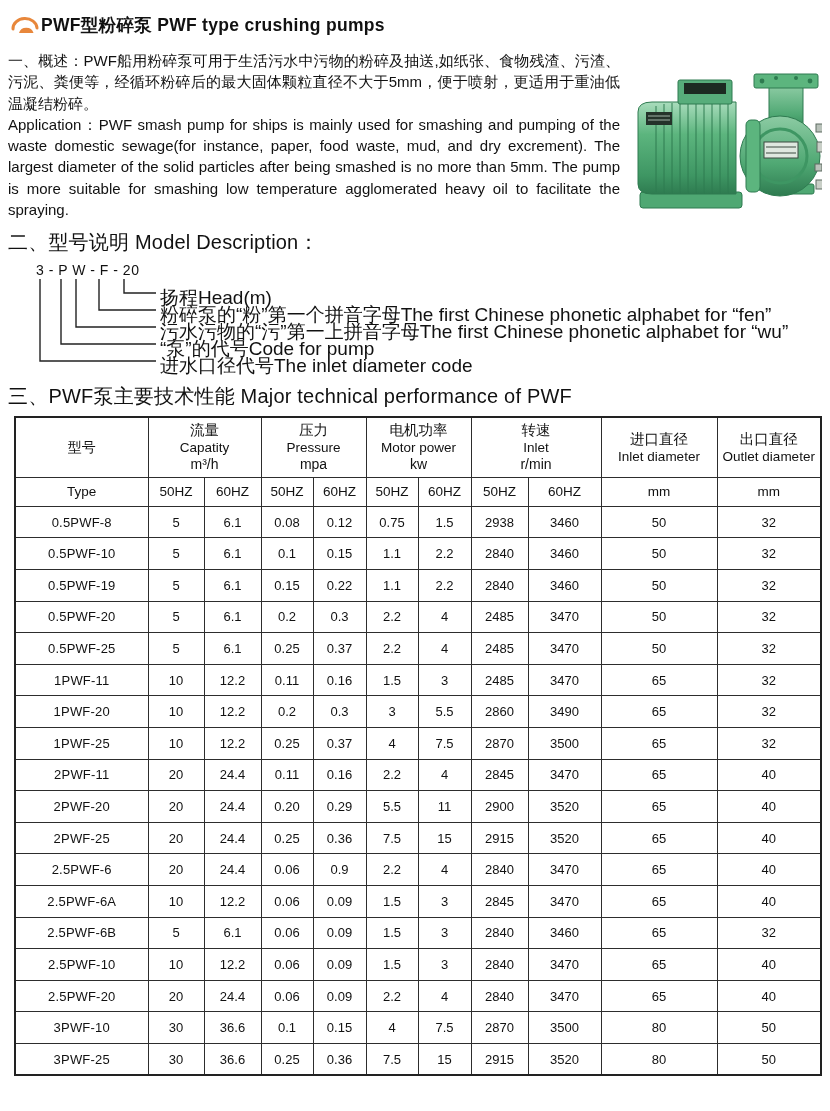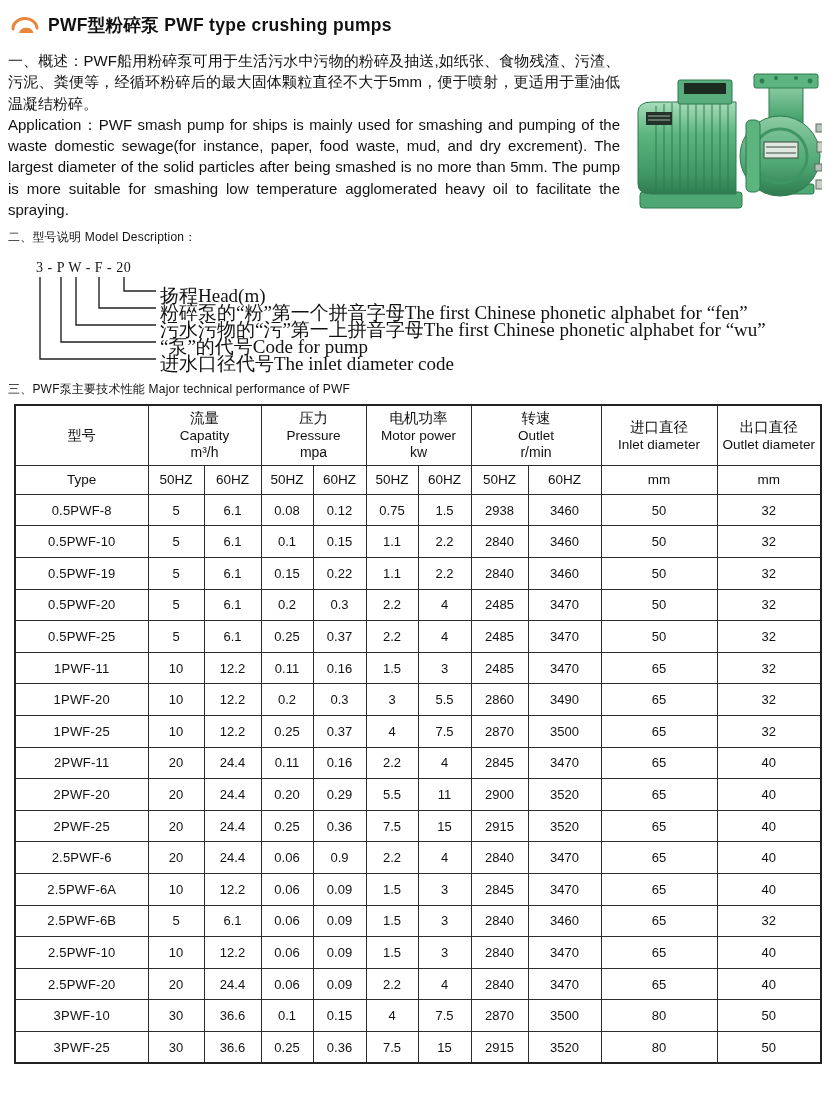--- a/index.html
+++ b/index.html
@@ -4,35 +4,35 @@
 <style>
   * { margin:0; padding:0; box-sizing:border-box; }
   html,body { background:#ffffff; }
   body {
     width:830px; height:1111px; overflow:hidden; position:relative;
     font-family:"Liberation Sans","DejaVu Sans",sans-serif; color:#111;
   }
   .page { padding:13px 8px 0 8px; }
 
   
-  .title-row { display:flex; align-items:center; gap:7px; padding-left:2px; }
+  .title-row { display:flex; align-items:center; gap:0; padding-left:2px; }
   .title-row h1 { font-size:17.5px; font-weight:bold; letter-spacing:.3px; white-space:nowrap; }
   .logo { width:31px; height:23px; flex:0 0 auto; }
 
   
   .intro { display:flex; margin-top:13px; }
   .intro-text { width:612px; font-size:15px; line-height:21.3px; text-align:justify; }
   .intro-text p.en { font-family:"Liberation Sans",sans-serif; }
   .pump-fig { width:202px; flex:0 0 auto; display:flex; justify-content:flex-end; align-items:flex-start; padding-top:4px; }
 
   
-  .sec-heading { font-size:12px; font-weight:normal; margin-top:9px; letter-spacing:.2px; }
+  .sec-heading { font-size:20px; font-weight:normal; margin-top:9px; letter-spacing:.2px; }
 
   
-  .model-diagram { position:relative; height:112px; margin-top:14px;font-family:Liberation Serif, serif; }
+  .model-diagram { position:relative; height:112px; margin-top:6px; }
   .model-code { position:absolute; left:28px; top:0; font-size:14px; letter-spacing:.5px; white-space:pre; }
   .model-lines { position:absolute; left:0; top:0; }
   .model-label { position:absolute; left:152px; font-size:19px; white-space:nowrap; }
 
   
   table.perf { border-collapse:collapse; table-layout:fixed; width:806px; margin:6px 0 0 6px; }
   table.perf th, table.perf td {
     border:1px solid #2d2d2d; text-align:center; vertical-align:middle;
     font-weight:normal; padding:0 2px; background:#fff;
   }
@@ -175,21 +175,21 @@
           <span class="en">Pressure</span>
           <span class="unit">mpa</span>
         </th>
         <th colspan="2">
           <span class="zh">电机功率</span>
           <span class="en">Motor power</span>
           <span class="unit">kw</span>
         </th>
         <th colspan="2">
           <span class="zh">转速</span>
-          <span class="en">Outlet</span>
+          <span class="en">Inlet</span>
           <span class="unit">r/min</span>
         </th>
         <th>
           <span class="zh">进口直径</span>
           <span class="en">Inlet diameter</span>
         </th>
         <th>
           <span class="zh">出口直径</span>
           <span class="en">Outlet diameter</span>
         </th>

